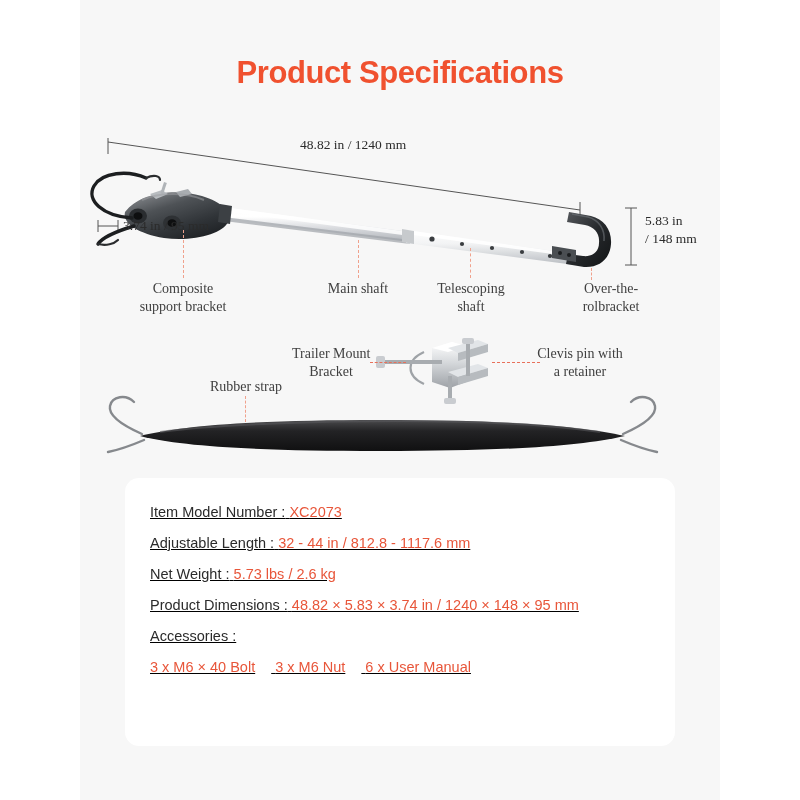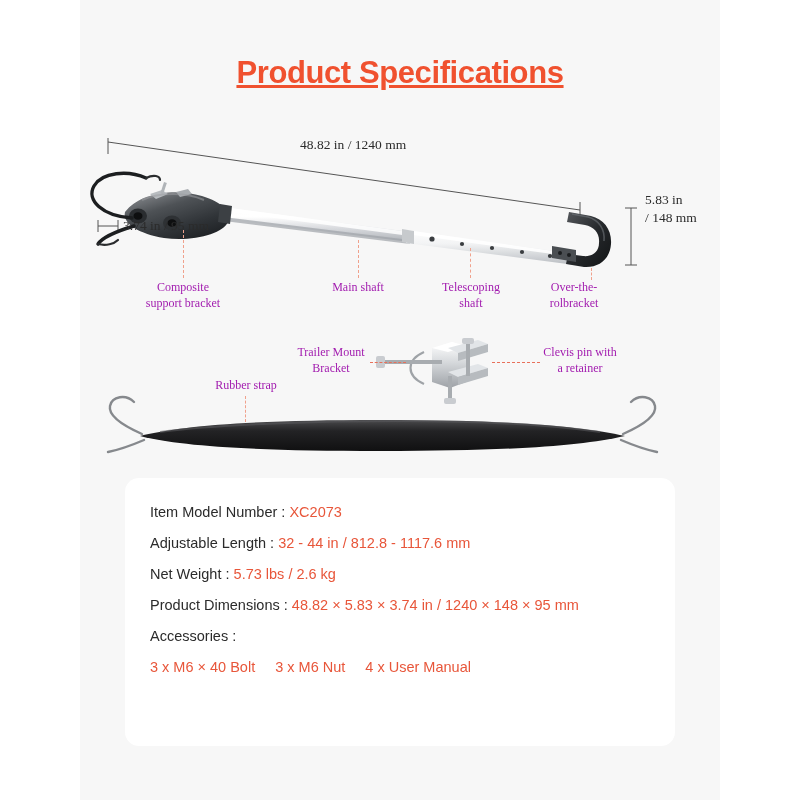--- a/index.html
+++ b/index.html
@@ -34,42 +34,41 @@
   
   .title {
     position: absolute;
     left: 0; top: 55px;
     width: 800px;
     text-align: center;
     font-size: 31px;
     font-weight: bold;
     letter-spacing: -0.4px;
     color: #f0512f;
-    text-decoration: underline;
   }
 
   
   .diagram {
     position: absolute;
     left: 80px; top: 120px;
     width: 640px; height: 360px; font-family: Liberation Serif, serif;
   }
 
   .dim-label {
     position: absolute;
     font-size: 13.5px;
     color: #2b2b2b;
     white-space: nowrap;
     line-height: 1.35;
   }
 
   .callout {
     position: absolute;
-    font-size: 12px;
-    color: #a21caf;
+    font-size: 14px;
+    color: #404040;
     text-align: center;
     line-height: 1.3;
     white-space: nowrap;
   }
 
   .leader {
     position: absolute;
     width: 0;
     border-left: 1.6px dashed #f0a18c;
   }
@@ -82,20 +81,21 @@
   
   .spec-panel {
     position: absolute;
     left: 125px; top: 478px;
     width: 550px; height: 268px;
     background: #ffffff;
     border-radius: 14px;
   }
   .spec-rows {
     padding: 26px 0 0 25px;
+    text-decoration: underline;
   }
   .spec-row {
     font-size: 14.5px;
     color: #2b2b2b;
     margin-bottom: 15px;
     white-space: nowrap;
   }
   .spec-row .val {
     color: #e8563a;
   }
@@ -266,21 +266,21 @@
     </svg>
 
     <div class="dim-label" style="left:220px; top:16px;">
       <span>48.82 in / 1240 mm</span>
     </div>
 
     <div class="dim-label" style="left:43px; top:97px;">
       <span>3.74 in / 95 mm</span>
     </div>
 
-    <div class="dim-label" style="left:565px; top:71px;">
+    <div class="dim-label" style="left:565px; top:92px;">
       <div>5.83 in</div>
       <div>/ 148 mm</div>
     </div>
 
     <div class="leader" style="left:103px; top:110px; height:48px;"></div>
     <div class="leader" style="left:278px; top:120px; height:38px;"></div>
     <div class="leader" style="left:390px; top:128px; height:30px;"></div>
     <div class="leader" style="left:511px; top:148px; height:12px;"></div>
     <div class="leader" style="left:165px; top:276px; height:26px;"></div>
     <div class="leader-h" style="left:290px; top:242px; width:36px;"></div>
@@ -293,21 +293,21 @@
 
     <div class="callout" style="left:218px; top:160px; width:120px;">
       <div>Main shaft</div>
     </div>
 
     <div class="callout" style="left:332px; top:160px; width:118px;text-align:center;">
       <div>Telescoping</div>
       <div>shaft</div>
     </div>
 
-    <div class="callout" style="left:435px; top:160px; width:118px;">
+    <div class="callout" style="left:472px; top:160px; width:118px;">
       <div>Over-the-</div>
       <div>rolbracket</div>
     </div>
 
     <div class="callout" style="left:212px; top:225px; width:78px;">
       <div>Trailer Mount</div>
       <div>Bracket</div>
     </div>
 
     <div class="callout" style="left:440px; top:225px; width:120px;">
@@ -344,18 +344,18 @@
         <span class="val">48.82 × 5.83 × 3.74 in / 1240 × 148 × 95 mm</span>
       </div>
 
       <div class="spec-row">
         <span>Accessories :</span>
       </div>
 
       <div class="acc-line">
         <span>3 x M6 × 40 Bolt</span>
         <span>3 x M6 Nut</span>
-        <span>4 x User Manual</span>
+        <span>6 x User Manual</span>
       </div>
 
     </div>
   </div>
 </div>
 
 </body></html>

